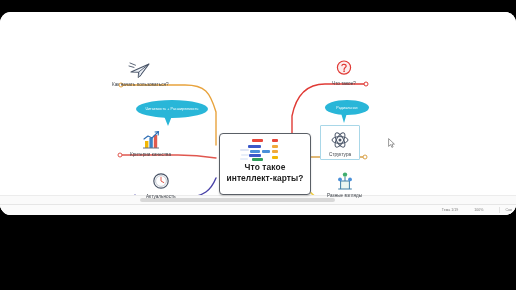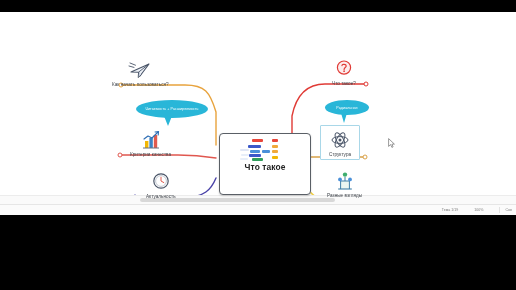--- a/index.html
+++ b/index.html
@@ -3,21 +3,21 @@
 <meta charset="utf-8">
 <style>
   html,body{margin:0;padding:0;background:#000;}
   body{width:516px;height:290px;overflow:hidden;font-family:"Liberation Sans",sans-serif;}
   #screen{position:relative;width:516px;height:290px;background:#000;}
 
   .letterbox{position:absolute;left:0;width:516px;background:#000;}
   .letterbox.top{top:0;height:12px;}
   .letterbox.bottom{bottom:0;height:9px;}
 
-  #app{position:absolute;left:0;top:12px;width:516px;height:203px;background:#ffffff;overflow:hidden;}
+  #app{position:absolute;left:0;top:12px;width:516px;height:203px;background:#ffffff;overflow:hidden;border-radius:11px;}
 
   #canvas{position:absolute;left:0;top:0;width:516px;height:250px;background:#ffffff;}
   #svg-links{position:absolute;left:0;top:0;width:516px;height:250px;}
 
   
   .central{position:absolute;left:219px;top:121px;width:92px;height:62px;
     background:#ffffff;border:1.3px solid #5a5f66;border-radius:4px;
     box-shadow:0 1px 2px rgba(0,0,0,.18);
     display:flex;flex-direction:column;align-items:center;justify-content:flex-start;
     padding-top:4px;box-sizing:border-box;z-index:6;}
@@ -101,20 +101,21 @@
           <span class="mm" style="left:26px;top:12px;width:8px;height:2.6px;background:#4a90d9;"></span>
           <span class="mm" style="left:36px;top:12px;width:6px;height:3.2px;background:#f0a93a;"></span>
           <span class="mm" style="left:5px;top:15.5px;width:8px;height:2.2px;background:#e7eef9;"></span>
           <span class="mm" style="left:13px;top:16px;width:12px;height:3.2px;background:#3b58c8;"></span>
           <span class="mm" style="left:16px;top:20px;width:11px;height:3.2px;background:#2e9e5b;"></span>
           <span class="mm" style="left:36px;top:18px;width:6px;height:3.4px;background:#f2b705;"></span>
           <span class="mm" style="left:4px;top:19.5px;width:8px;height:2.2px;background:#e7eef9;"></span>
         </div>
         <div class="ttl">
           <span>Что такое</span><br>
+          <span>интеллект-карты?</span>
         </div>
       </div>
 
       <div class="node" style="left:112px;top:47px;">
         <div class="ico">
           <svg viewBox="0 0 26 22" width="26" height="22">
             <path d="M4 13 L22 5 L13 17 L11.5 13.2 Z" fill="#eef2f8" stroke="#4a5568" stroke-width="1.1" stroke-linejoin="round"></path>
             <path d="M11.5 13.2 L22 5" stroke="#4a5568" stroke-width="0.9"></path>
             <path d="M11.6 13.4 L11.2 18.6 L14.4 15.6" fill="#cfd8e6" stroke="#4a5568" stroke-width="0.9" stroke-linejoin="round"></path>
             <path d="M2 7 L7 8.4 M3 4 L8.5 6.2" stroke="#4a5568" stroke-width="0.9" stroke-linecap="round"></path>

